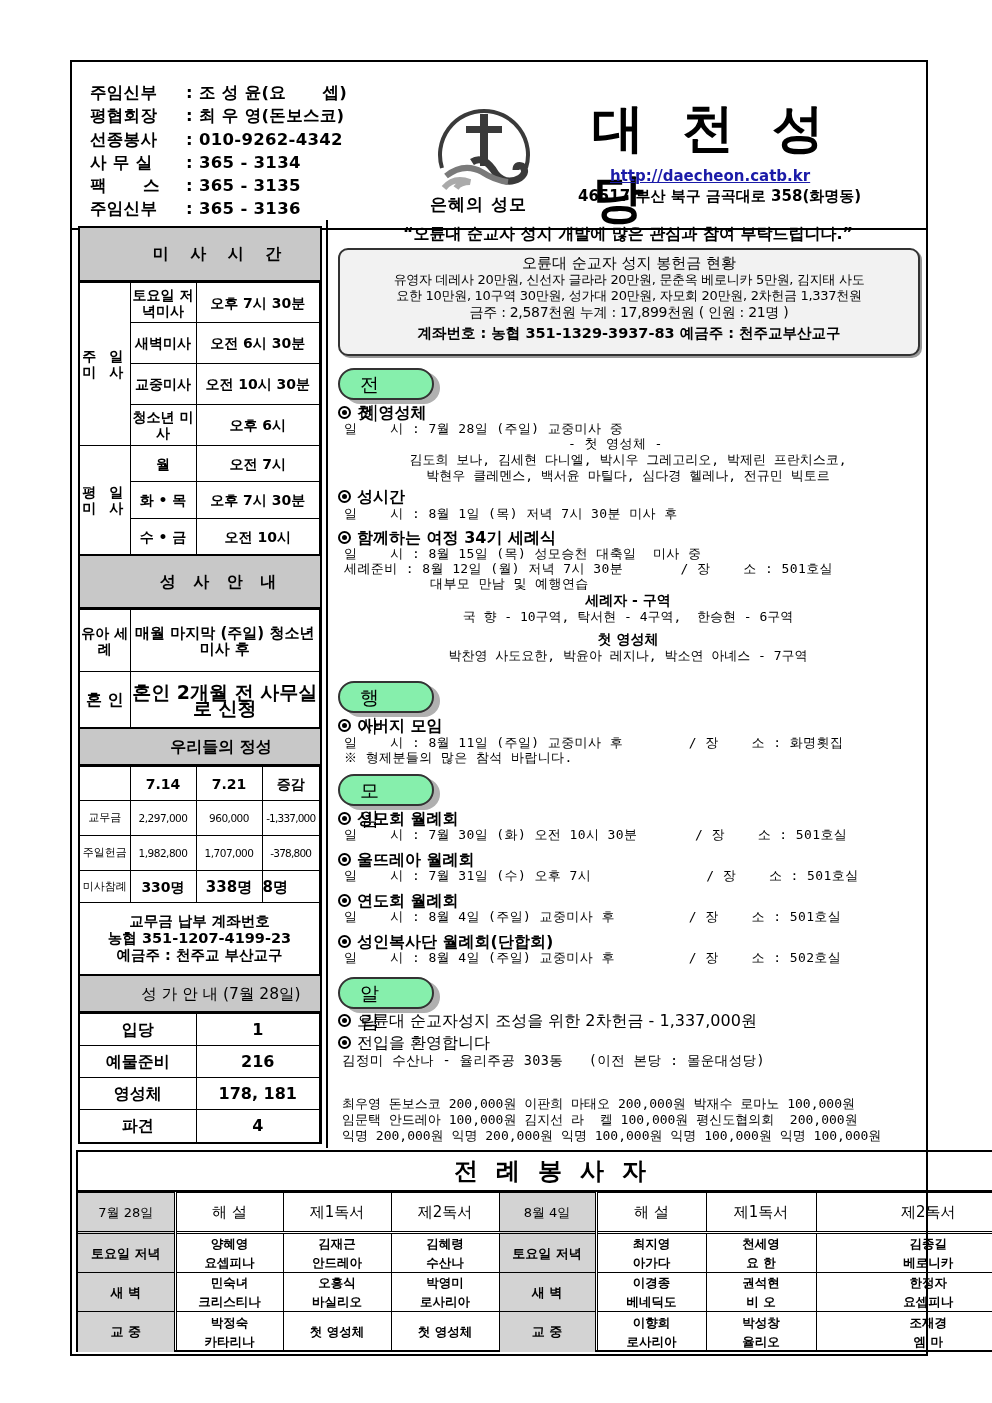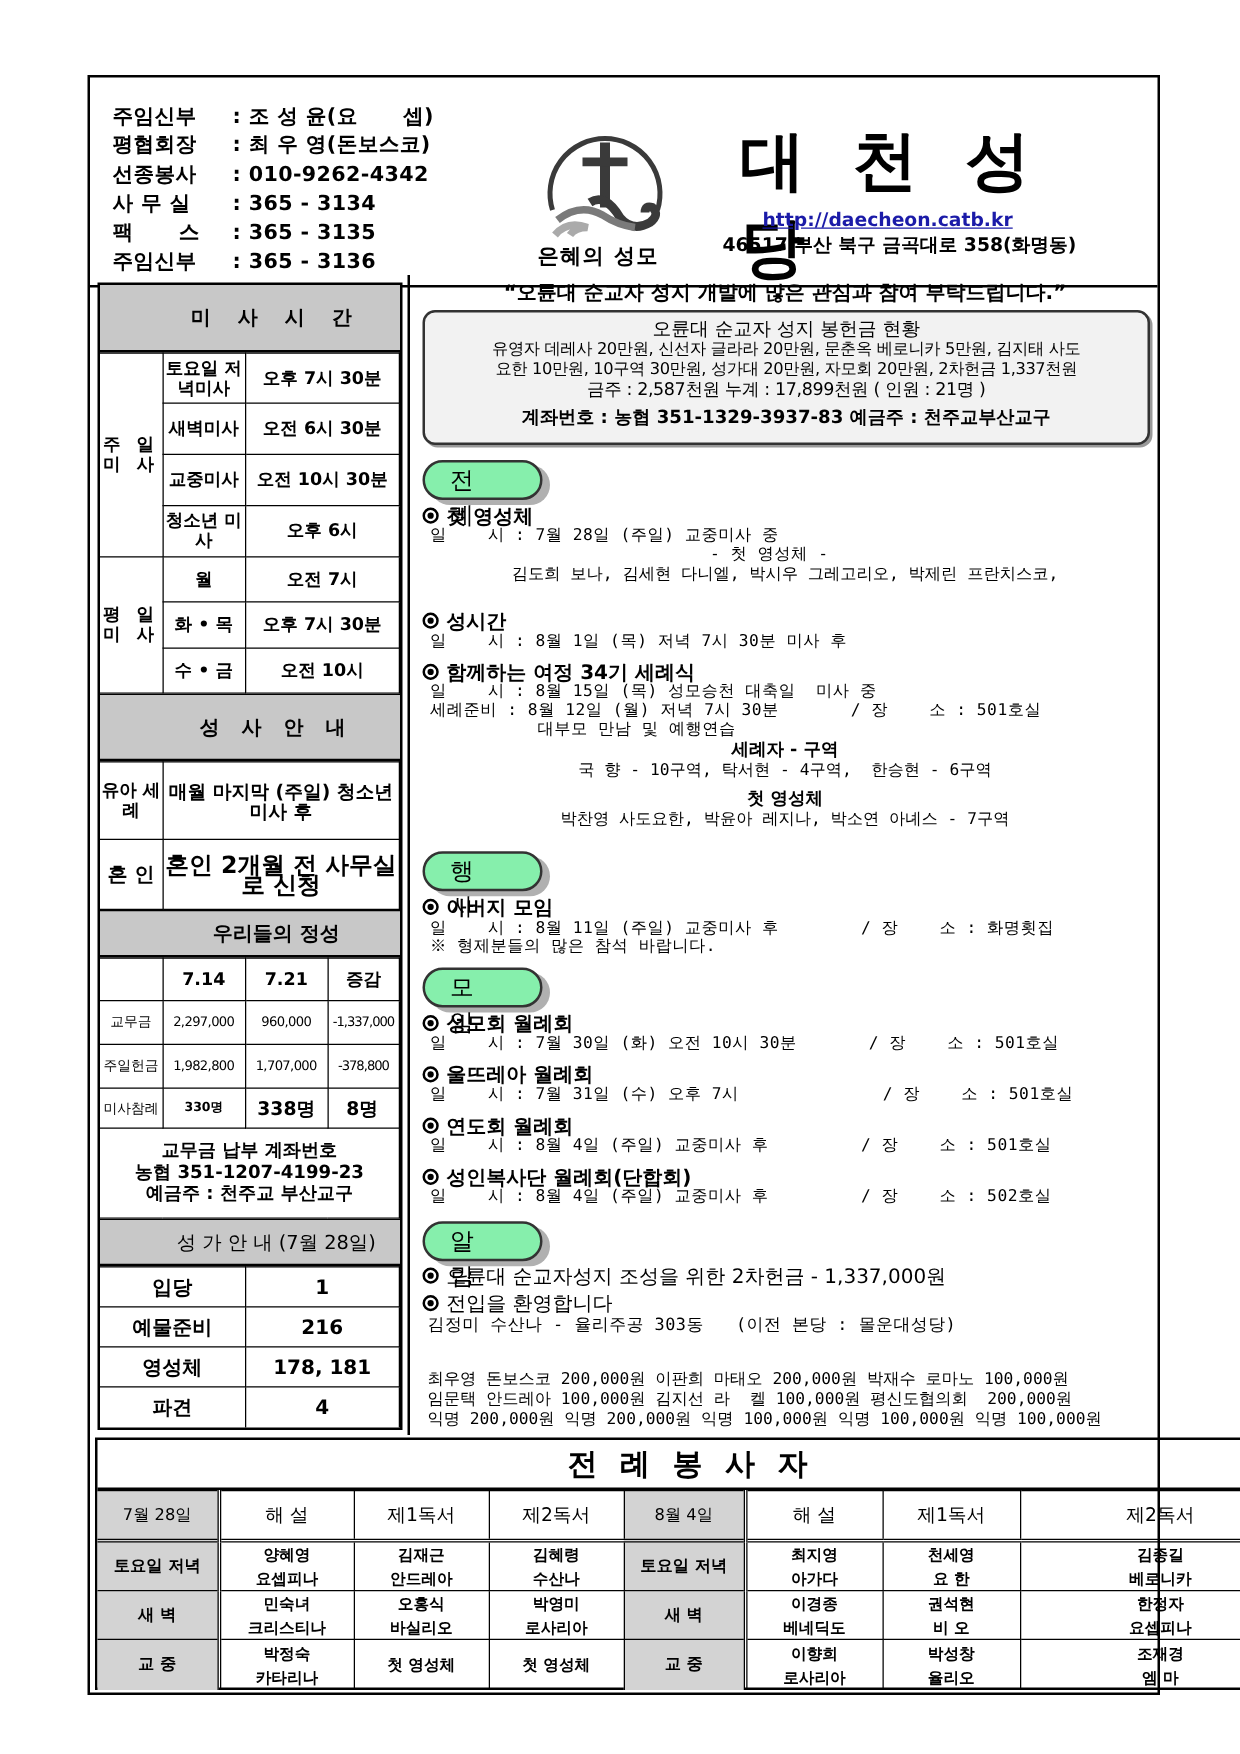--- a/index.html
+++ b/index.html
@@ -155,23 +155,23 @@
         <td style="font-size:10.5px;font-weight:normal;letter-spacing:-0.8px">-1,337,000</td>
       </tr>
       <tr style="height:35px">
         <td style="border-left:none;font-size:11px;font-weight:normal">주일헌금</td>
         <td style="font-size:10.5px;font-weight:normal;letter-spacing:-0.5px">1,982,800</td>
         <td style="font-size:10.5px;font-weight:normal;letter-spacing:-0.5px">1,707,000</td>
         <td style="font-size:10.5px;font-weight:normal;letter-spacing:-0.8px">-378,800</td>
       </tr>
       <tr style="height:32px">
         <td style="border-left:none;font-size:11px;font-weight:normal">미사참례</td>
-        <td style="font-size:10px">330명</td>
+        <td style="font-size:14px">330명</td>
         <td style="font-size:15px">338명</td>
-        <td style="font-size:15px;text-align:center;padding-right:2px">8명</td>
+        <td style="font-size:15px;text-align:left;padding-right:2px">8명</td>
       </tr>
       <tr style="height:72px">
         <td colspan="4" style="border-left:none;font-size:14.5px;line-height:17px">
           <div>교무금 납부 계좌번호</div>
           <div>농협 351-1207-4199-23</div>
           <div>예금주 : 천주교 부산교구</div>
         </td>
       </tr>
     </tbody>
       </table>
@@ -208,20 +208,21 @@
       <div class="d-line">요한 10만원, 10구역 30만원, 성가대 20만원, 자모회 20만원, 2차헌금 1,337천원</div>
       <div class="d-line" style="font-size:14px">금주 : 2,587천원    누계 : 17,899천원   ( 인원 : 21명 )</div>
       <div class="d-acct">계좌번호 : 농협 351-1329-3937-83  예금주 : 천주교부산교구</div>
     </div>
 
     <div class="pill" style="top:146px">전례</div>
     <div class="item-title" style="top:182px"><span class="bullet"></span><span>첫 영성체</span></div>
     <div class="line" style="top:199px">일    시 : 7월 28일 (주일) 교중미사 중</div>
     <div class="line" style="top:214px;left:238px">- 첫 영성체 -</div>
     <div class="center-line" style="top:230px">김도희 보나, 김세현 다니엘, 박시우 그레고리오, 박제린 프란치스코,</div>
+    <div class="center-line" style="top:246px">박현우 클레멘스, 백서윤 마틸다, 심다경 헬레나, 전규민 빅토르</div>
 
     <div class="item-title" style="top:266px"><span class="bullet"></span><span>성시간</span></div>
     <div class="line" style="top:284px">일    시 : 8월 1일 (목) 저녁 7시 30분 미사 후</div>
 
     <div class="item-title" style="top:307px"><span class="bullet"></span><span>함께하는 여정 34기  세례식</span></div>
     <div class="line" style="top:324px">일    시 : 8월 15일 (목) 성모승천 대축일  미사 중</div>
     <div class="line" style="top:339px">세례준비 : 8월 12일 (월) 저녁 7시 30분       / 장    소 : 501호실</div>
     <div class="line" style="top:354px;left:100px">대부모 만남 및 예행연습</div>
     <div class="center-bold" style="top:370px">세례자 - 구역</div>
     <div class="center-line" style="top:387px">국 향 - 10구역, 탁서현 - 4구역,  한승현 - 6구역</div>

